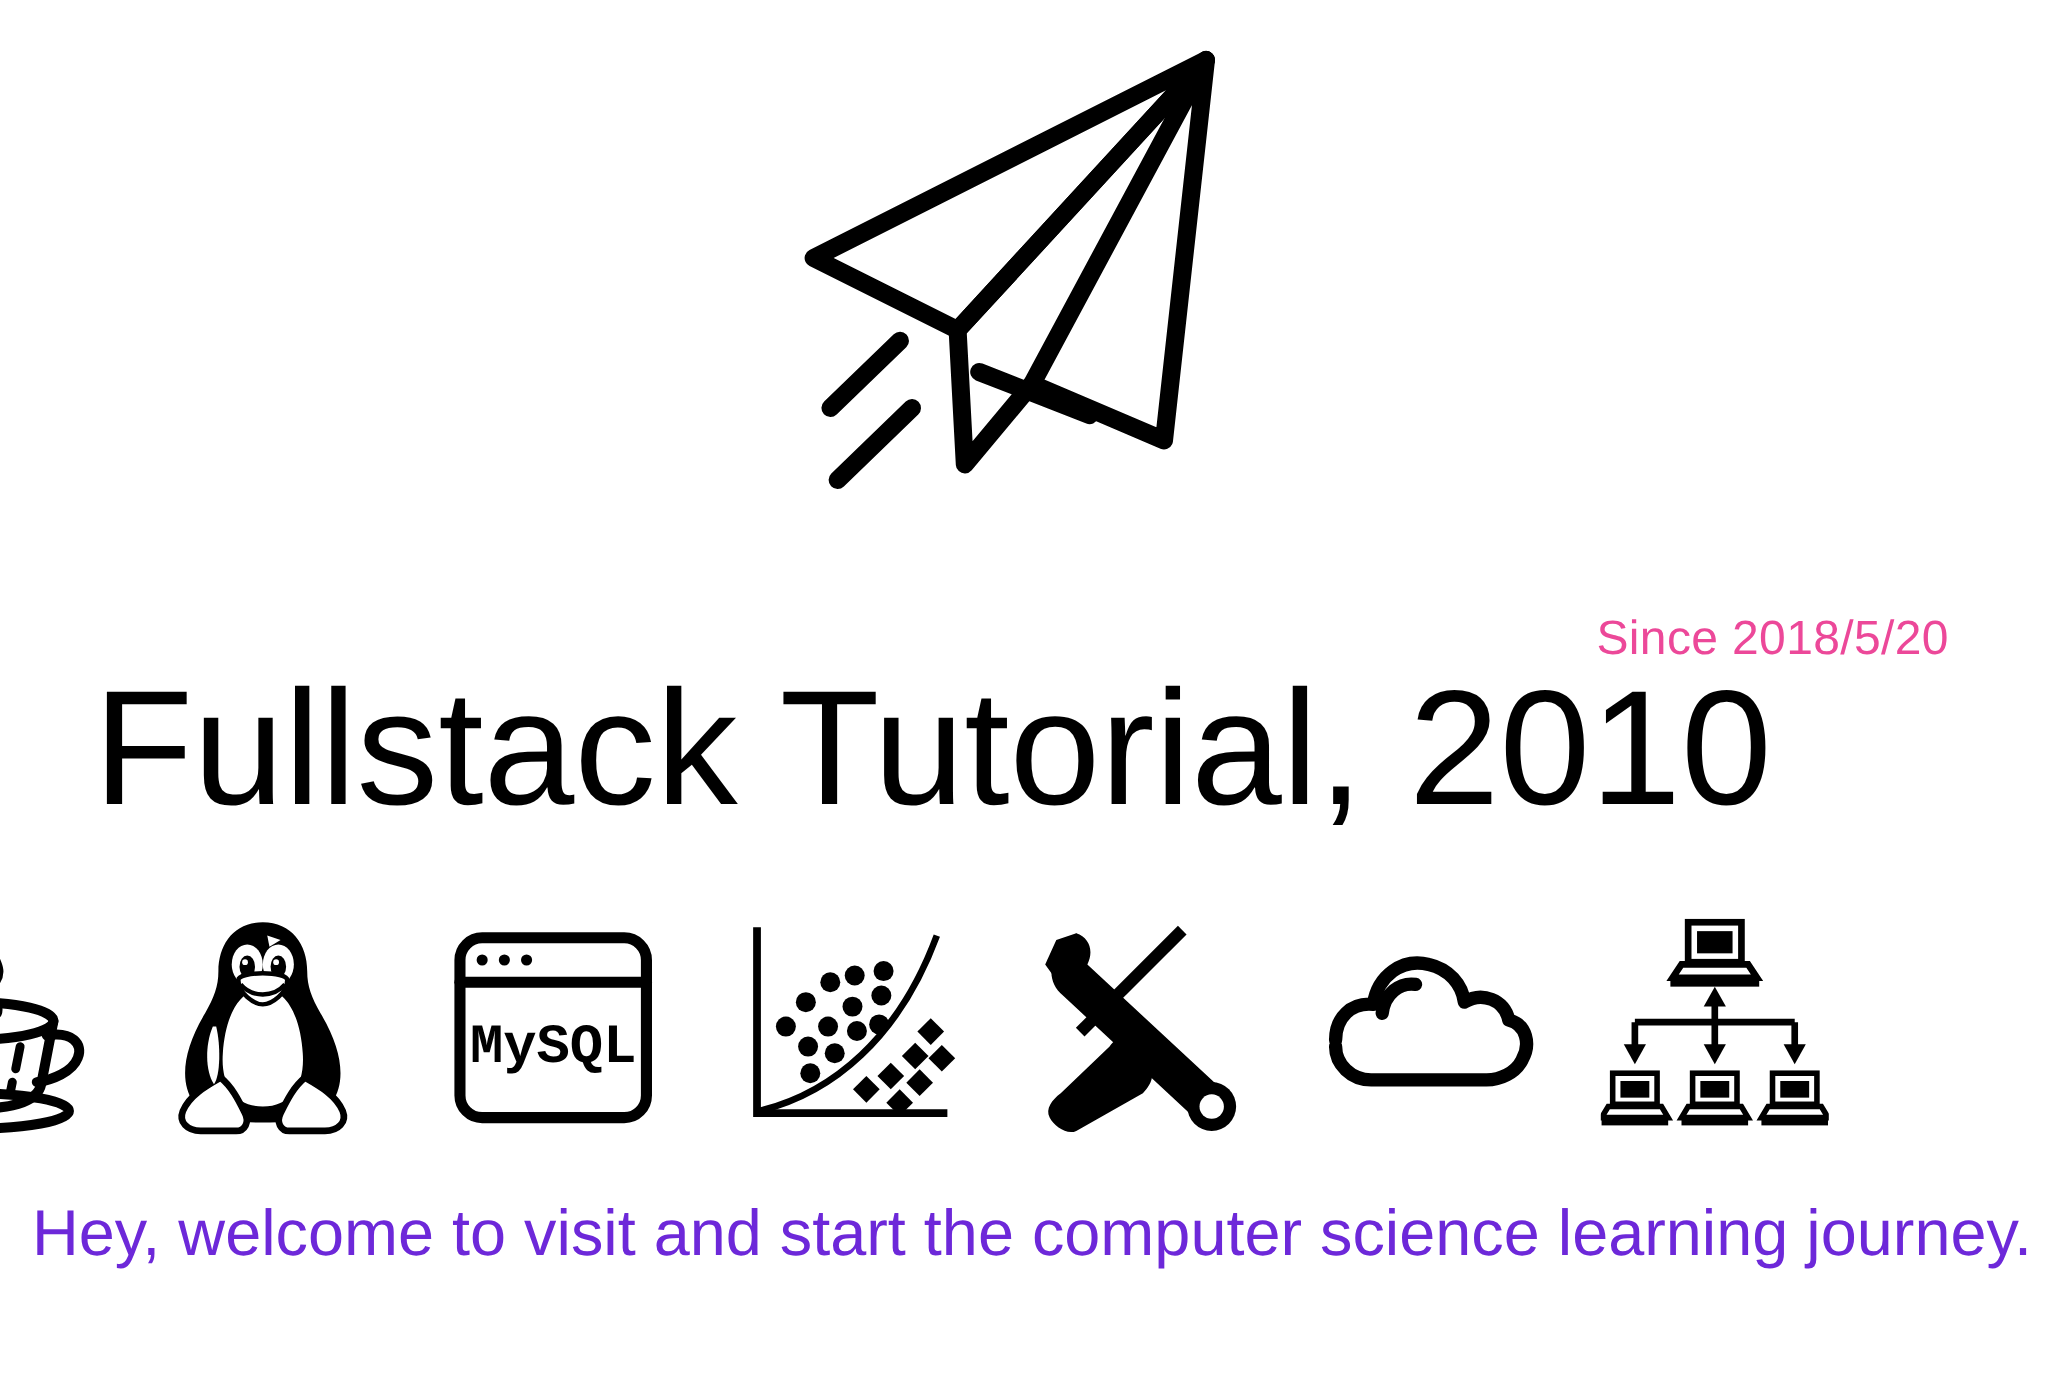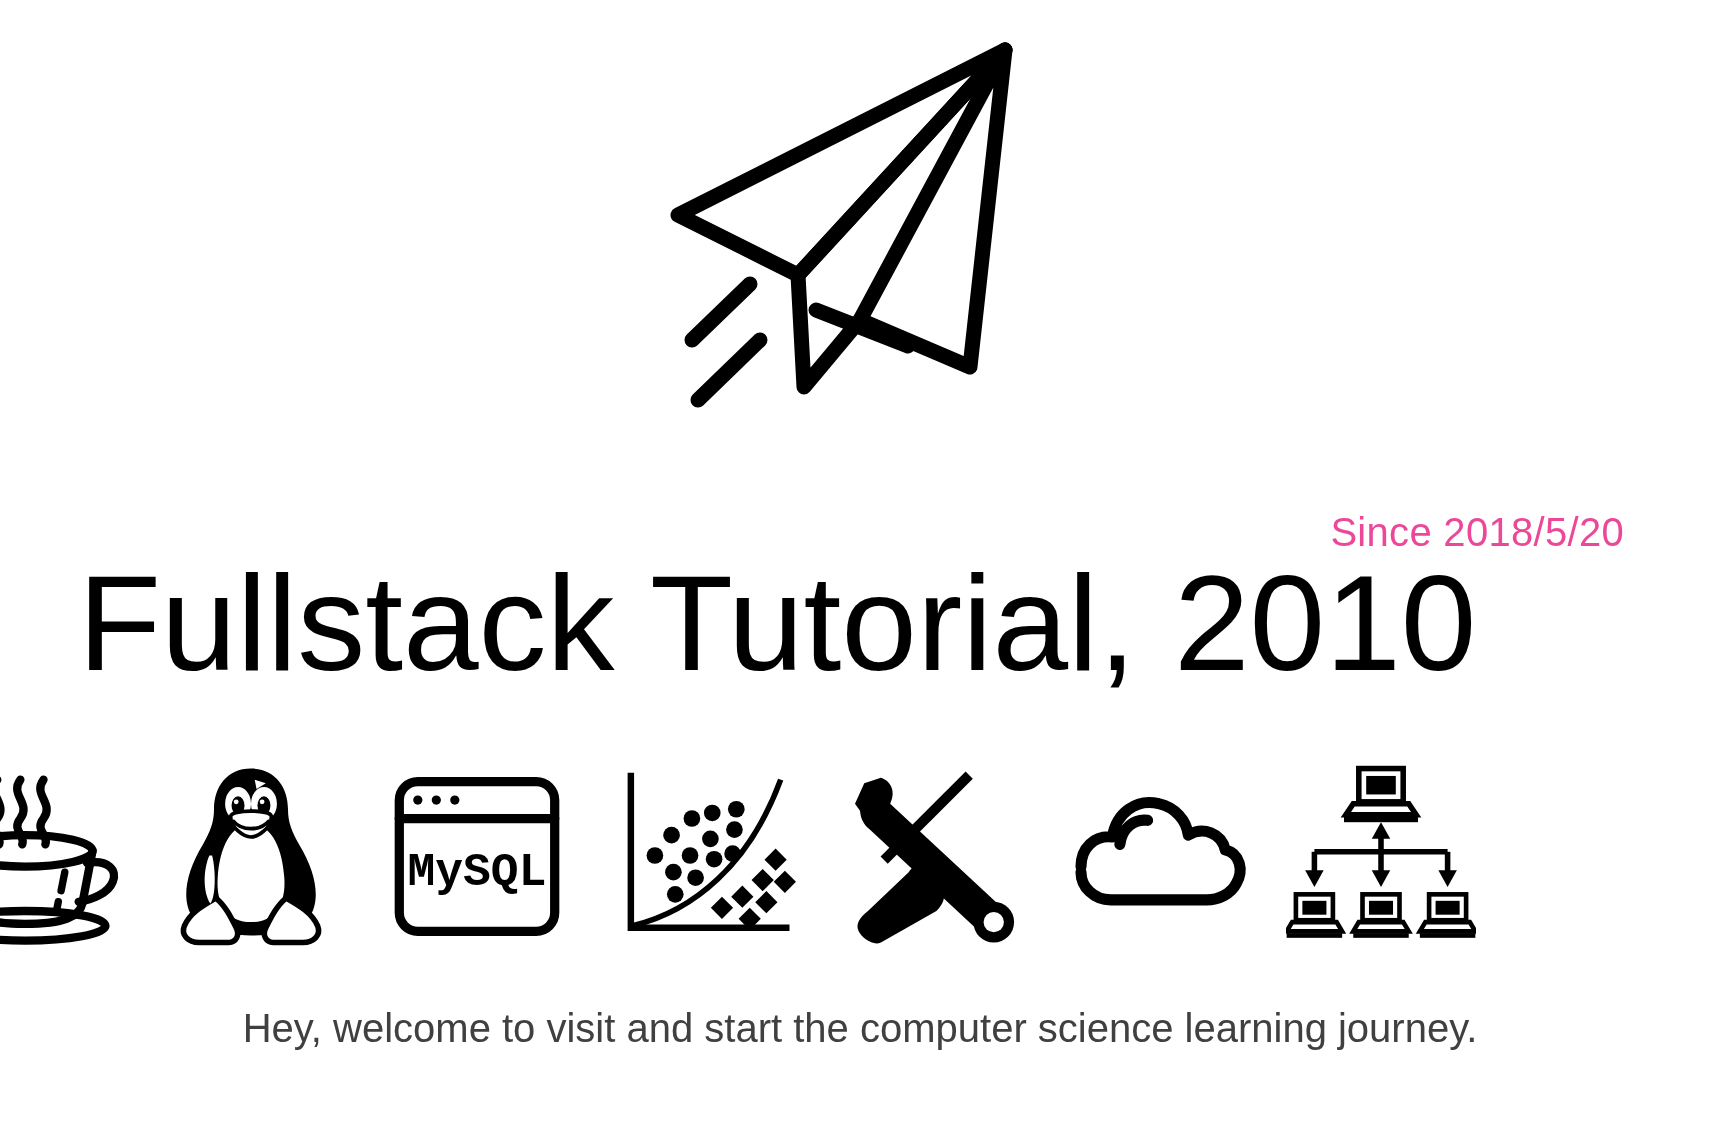--- a/index.html
+++ b/index.html
@@ -83,21 +83,21 @@
   
   .icon-row {
     position: absolute;
     left: 0;
     top: 748px;
     width: 1405px;
     height: 215px;
     display: flex;
     align-items: center;
     justify-content: center;
-    gap: 36px;
+    gap: 52px;
     box-sizing: border-box;
     padding: 0 40px;
   }
   .tech-icon {
     width: 190px;
     height: 185px;
     display: flex;
     align-items: center;
     justify-content: center;
     flex: 0 0 auto;
@@ -111,23 +111,23 @@
   
   .tagline-row {
     position: absolute;
     left: 0;
     top: 1000px;
     width: 1720px;
     text-align: center;
   }
   .tagline-text {
     font-family: "Liberation Sans", sans-serif;
-    font-size: 40px;
+    font-size: 54px;
     line-height: 56px;
-    color: #404040;
+    color: #6d28d9;
     white-space: nowrap;
   }
 </style>
 </head>
 <body>
 
 <div class="page">
 
   <div class="hero-logo">
     <svg viewBox="0 0 420 400" aria-hidden="true">

